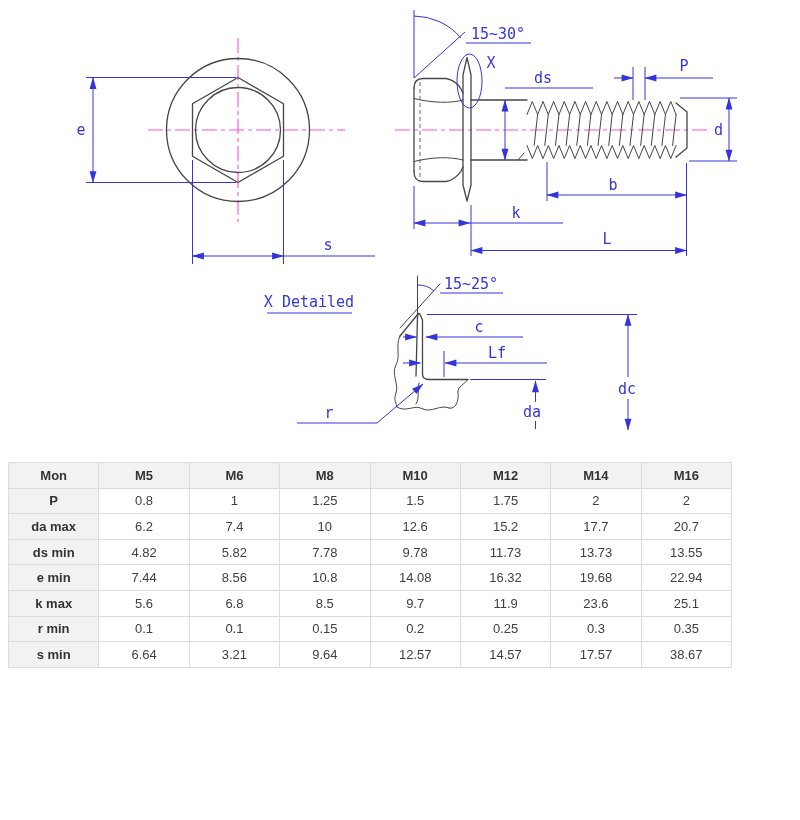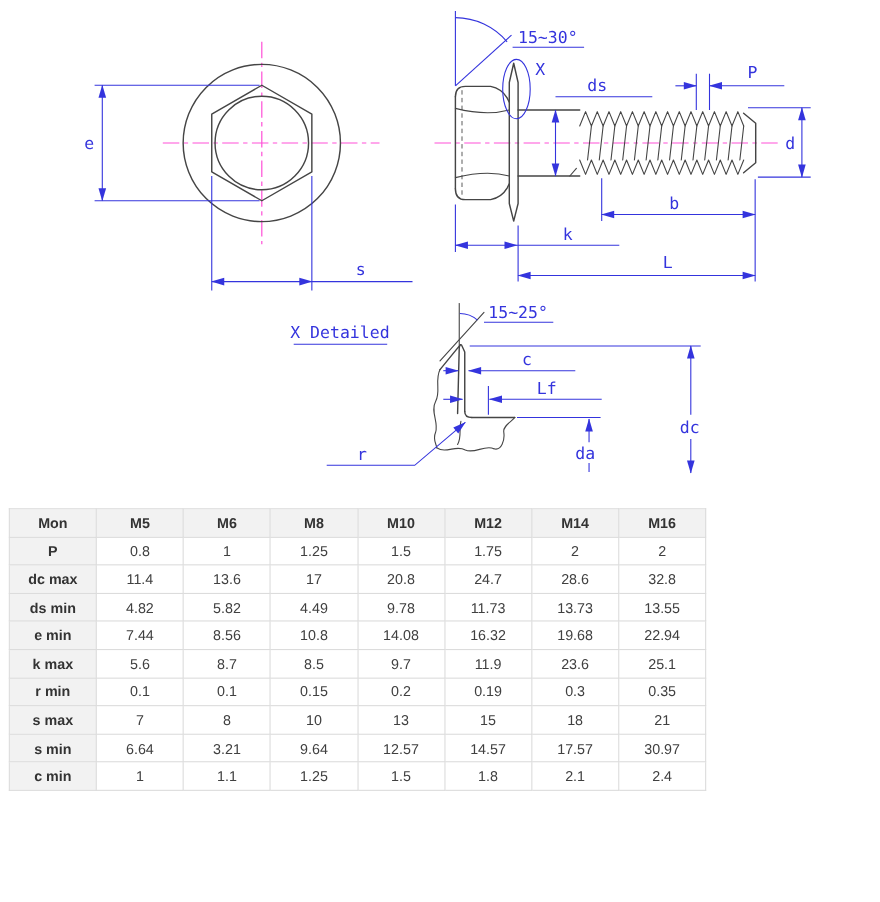--- a/index.html
+++ b/index.html
@@ -5,21 +5,21 @@
   html,body{margin:0;padding:0;background:#ffffff;}
   .stage{position:relative;width:800px;height:820px;background:#fff;overflow:hidden;
          font-family:"Liberation Sans",sans-serif;}
   svg{position:absolute;left:0;top:0;}
   svg text{font-family:"DejaVu Sans Mono",monospace;font-size:15px;fill:var(--dim);}
   .outline{stroke:var(--ink);stroke-width:1.3;fill:none;stroke-linecap:round;stroke-linejoin:round;}
   .thin{stroke:var(--ink);stroke-width:1;fill:none;stroke-linecap:round;stroke-linejoin:round;}
   .hidden-line{stroke:var(--ink);stroke-width:.8;fill:none;stroke-dasharray:4 3;}
   .dim{stroke:var(--dim);stroke-width:1;fill:none;}
   .cline{stroke:var(--mag);stroke-width:1.1;fill:none;stroke-dasharray:15 4 4 4;}
-  .spec-table{position:absolute;left:8px;top:462px;width:634px;border-collapse:collapse;
+  .spec-table{position:absolute;left:8px;top:462px;width:724px;border-collapse:collapse;
               table-layout:fixed;font-size:13px;color:#404040;}
   .spec-table th,.spec-table td{border:1px solid #dcdcdc;text-align:center;vertical-align:middle;
               height:24.6px;padding:0 2px;font-weight:normal;}
   .spec-table thead th{background:#f2f2f2;font-weight:bold;color:#333;}
   .spec-table tbody th{background:#f2f2f2;font-weight:bold;color:#333;width:12.2%;}
 </style>
 </head>
 <body>
 
 <div class="stage">
@@ -172,94 +172,74 @@
           <th>P</th>
           <td>0.8</td>
           <td>1</td>
           <td>1.25</td>
           <td>1.5</td>
           <td>1.75</td>
           <td>2</td>
           <td>2</td>
         </tr>
         <tr>
-          <th>dc max</th>
-          <td>11.4</td>
-          <td>13.6</td>
-          <td>17</td>
-          <td>20.8</td>
-          <td>24.7</td>
-          <td>28.6</td>
-          <td>32.8</td>
+          <th>da max</th>
+          <td>6.2</td>
+          <td>7.4</td>
+          <td>10</td>
+          <td>12.6</td>
+          <td>15.2</td>
+          <td>17.7</td>
+          <td>20.7</td>
         </tr>
         <tr>
           <th>ds min</th>
           <td>4.82</td>
           <td>5.82</td>
-          <td>4.49</td>
+          <td>7.78</td>
           <td>9.78</td>
           <td>11.73</td>
           <td>13.73</td>
           <td>13.55</td>
         </tr>
         <tr>
           <th>e min</th>
           <td>7.44</td>
           <td>8.56</td>
           <td>10.8</td>
           <td>14.08</td>
           <td>16.32</td>
           <td>19.68</td>
           <td>22.94</td>
         </tr>
         <tr>
           <th>k max</th>
           <td>5.6</td>
-          <td>8.7</td>
+          <td>6.8</td>
           <td>8.5</td>
           <td>9.7</td>
           <td>11.9</td>
           <td>23.6</td>
           <td>25.1</td>
         </tr>
         <tr>
           <th>r min</th>
           <td>0.1</td>
           <td>0.1</td>
           <td>0.15</td>
           <td>0.2</td>
-          <td>0.19</td>
+          <td>0.25</td>
           <td>0.3</td>
           <td>0.35</td>
-        </tr>
-        <tr>
-          <th>s max</th>
-          <td>7</td>
-          <td>8</td>
-          <td>10</td>
-          <td>13</td>
-          <td>15</td>
-          <td>18</td>
-          <td>21</td>
         </tr>
         <tr>
           <th>s min</th>
           <td>6.64</td>
           <td>3.21</td>
           <td>9.64</td>
           <td>12.57</td>
           <td>14.57</td>
           <td>17.57</td>
-          <td>30.97</td>
-        </tr>
-        <tr>
-          <th>c min</th>
-          <td>1</td>
-          <td>1.1</td>
-          <td>1.25</td>
-          <td>1.5</td>
-          <td>1.8</td>
-          <td>2.1</td>
-          <td>2.4</td>
+          <td>38.67</td>
         </tr>
       </tbody>
   </table>
 </div>
 
 </body></html>

